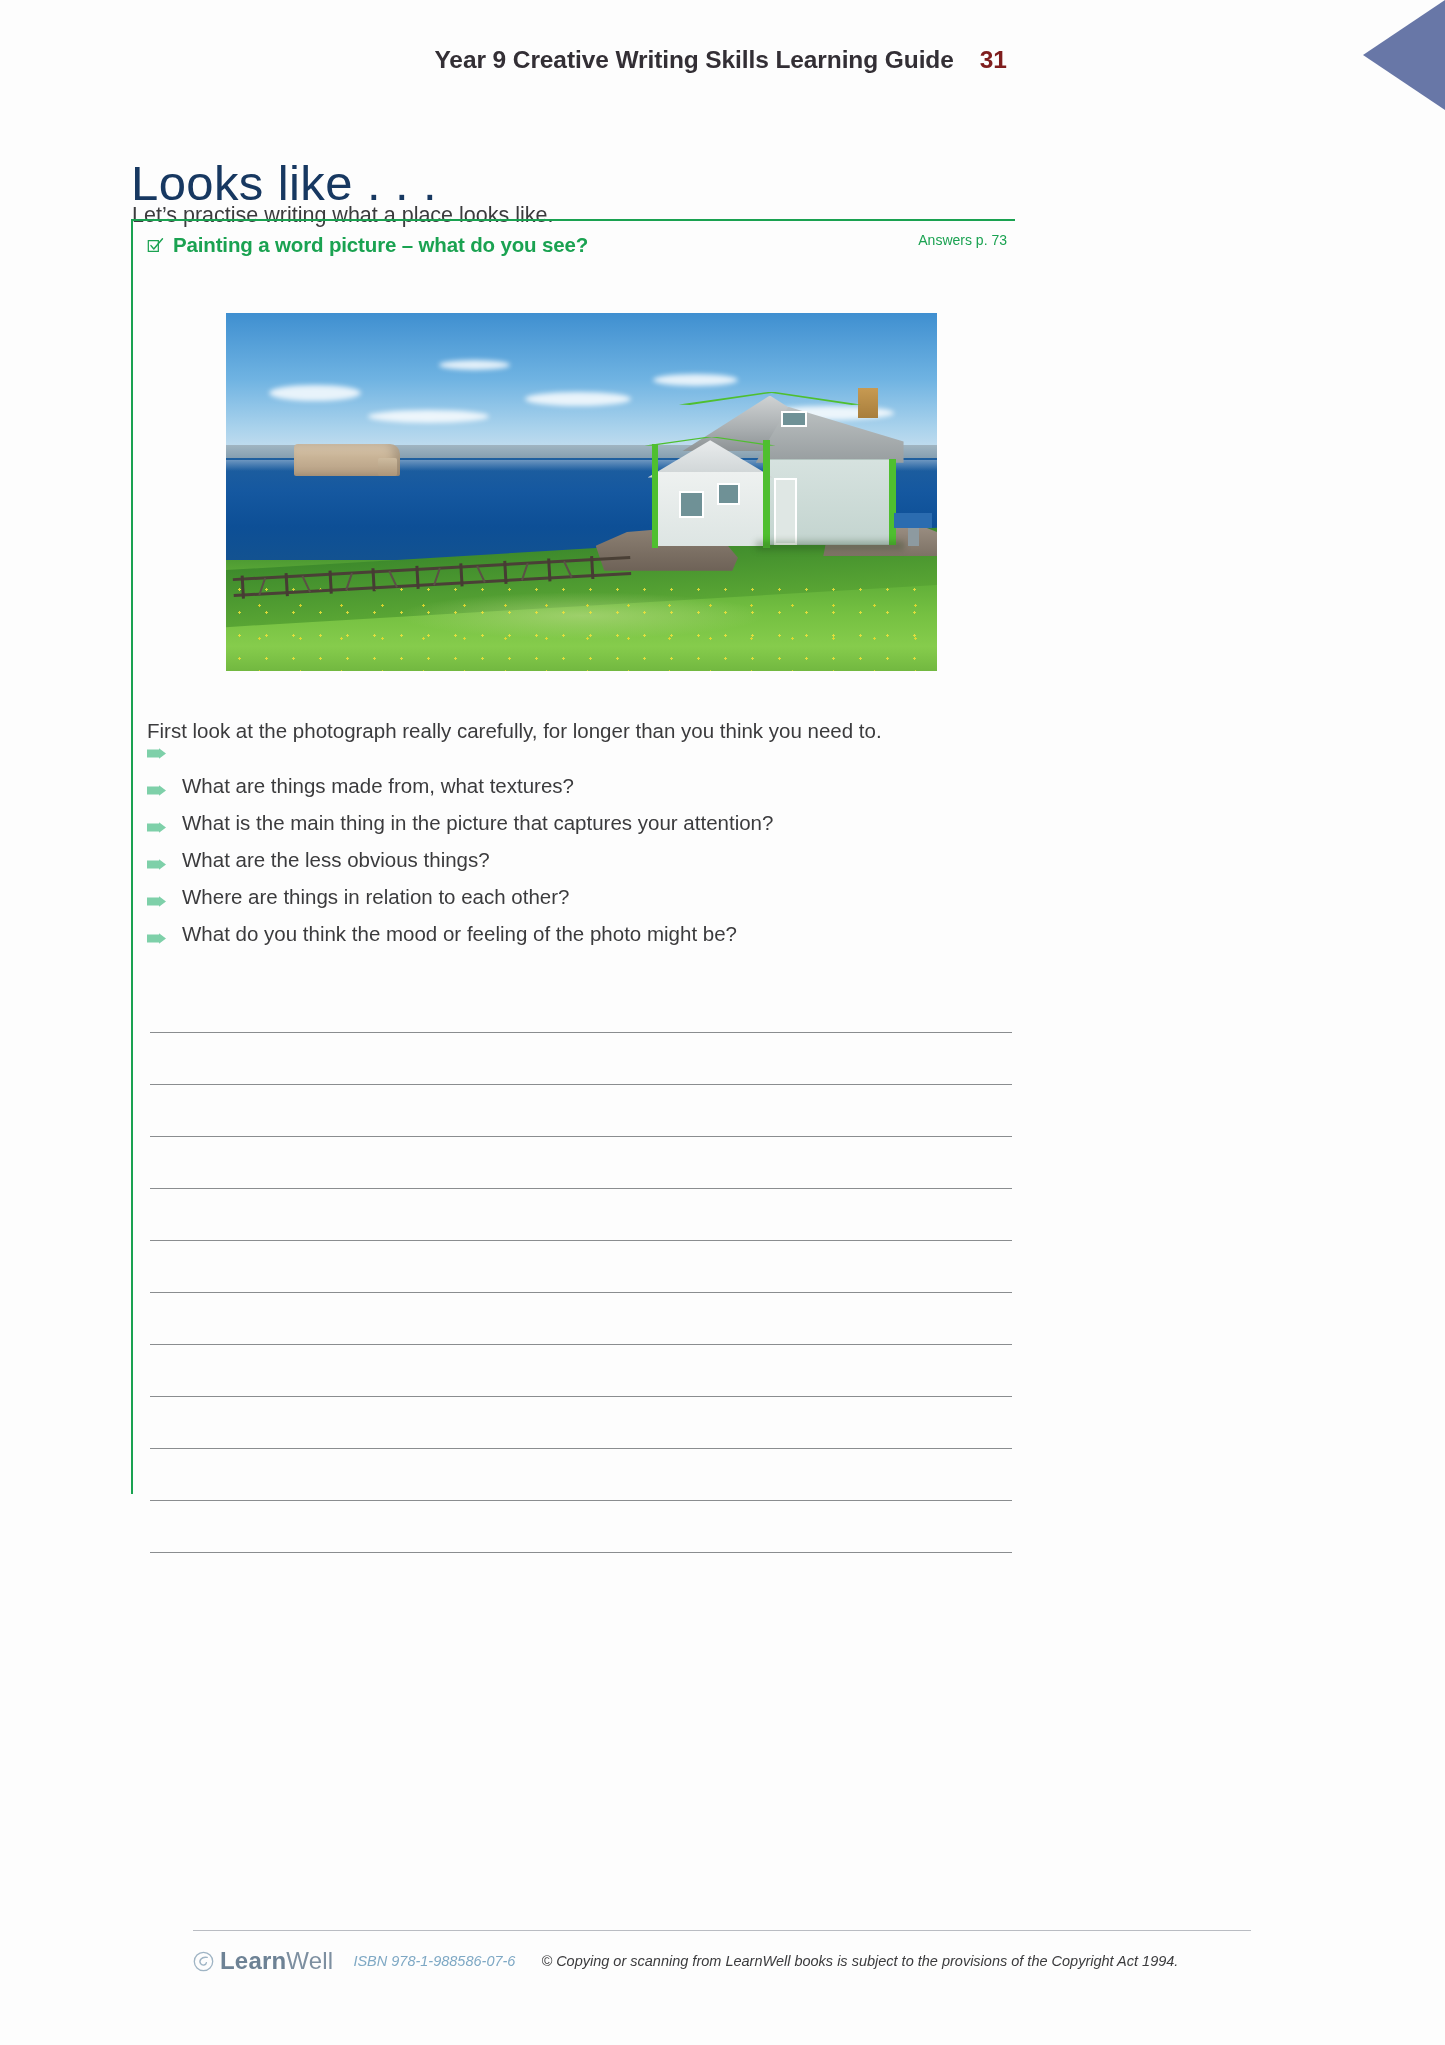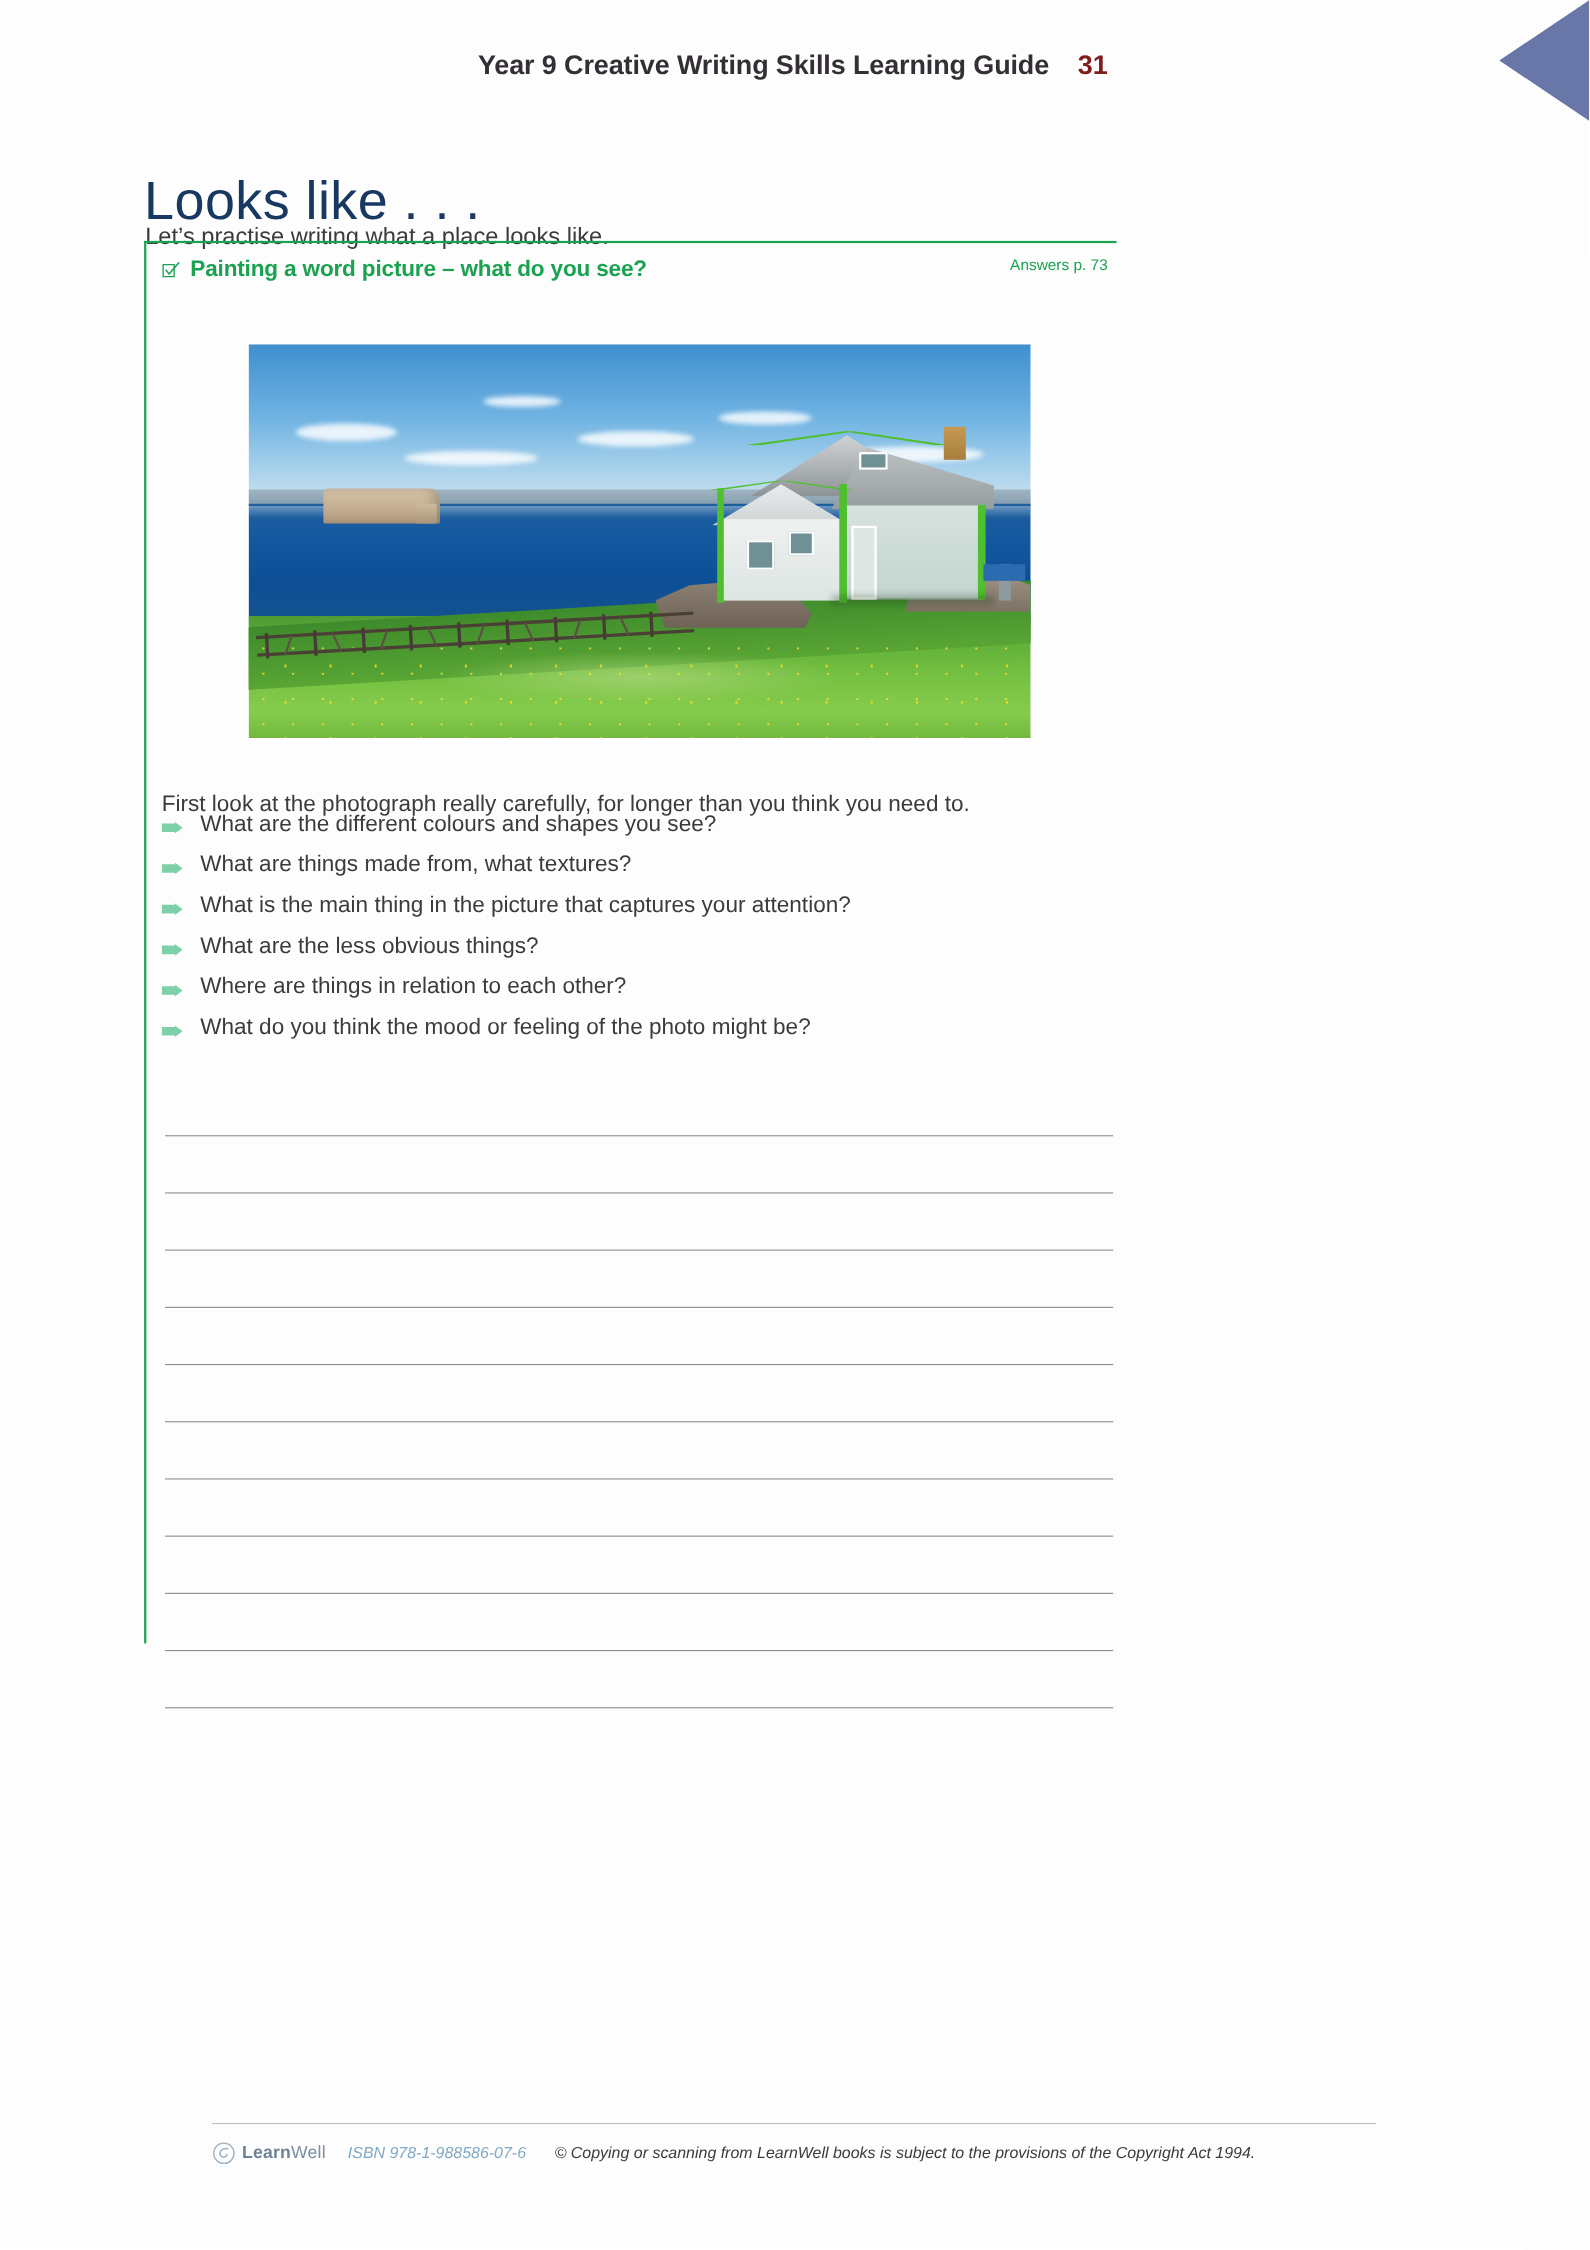--- a/index.html
+++ b/index.html
@@ -436,21 +436,21 @@
   .lw-logo {
     display: flex;
     align-items: center;
     gap: 6px;
   }
   .lw-mark {
     width: 21px;
     height: 21px;
   }
   .lw-name {
-    font-size: 16px;
+    font-size: 24px;
     color: #7d8fa0;
     letter-spacing: .2px;
   }
   .lw-name b { color: #6d8295; font-weight: 600; }
   .footer-isbn {
     font-size: 14.5px;
     font-style: italic;
     color: #7ea8c4;
     margin-left: 8px;
   }
@@ -567,21 +567,20 @@
 
     <p class="lead-text">First look at the photograph really carefully, for longer than you think you need to.</p>
 
     <div class="q-list">
       <div class="q-item">
         <span class="q-bullet">
           <svg viewBox="0 0 19 11" width="19" height="11" aria-hidden="true">
             <path d="M0 1.6 h12 v-1.4 L19 5.5 L12 10.8 v-1.4 H0 z" fill="#7ed0a9"></path>
           </svg>
         </span>
-        <span class="q-text">What are the different colours and shapes you see?</span>
       </div>
       <div class="q-item">
         <span class="q-bullet">
           <svg viewBox="0 0 19 11" width="19" height="11" aria-hidden="true">
             <path d="M0 1.6 h12 v-1.4 L19 5.5 L12 10.8 v-1.4 H0 z" fill="#7ed0a9"></path>
           </svg>
         </span>
         <span class="q-text">What are things made from, what textures?</span>
       </div>
       <div class="q-item">

